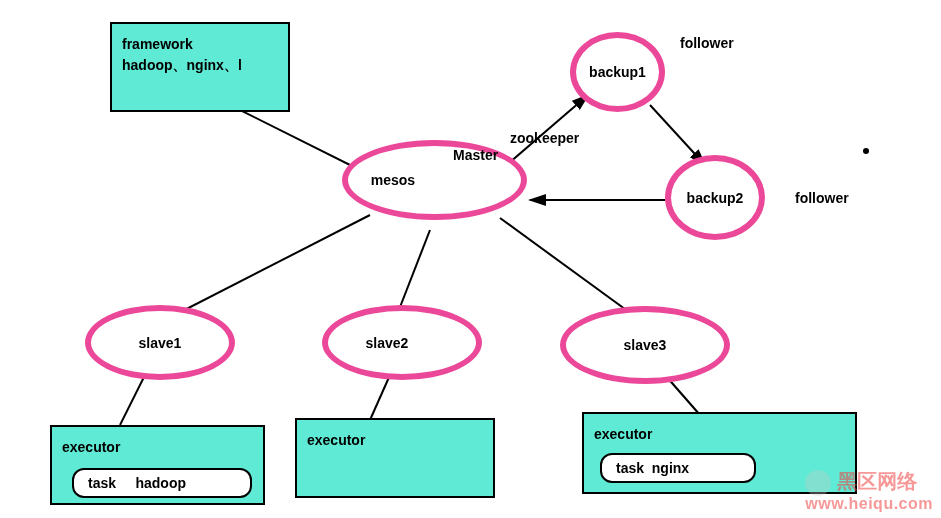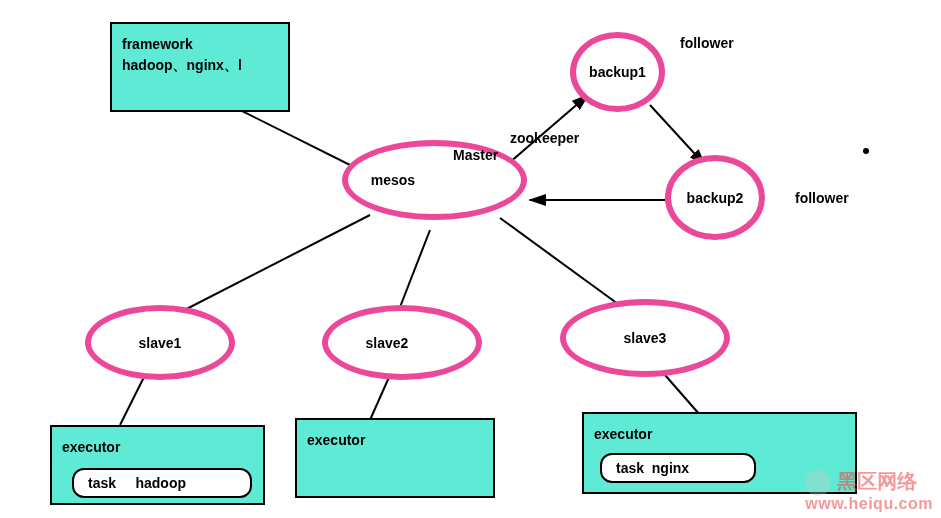--- a/index.html
+++ b/index.html
@@ -136,21 +136,21 @@
 </div>
 
 <div class="ellipse" style="left:85px; top:305px; width:150px; height:75px;">
   <span>slave1</span>
 </div>
 
 <div class="ellipse" style="left:322px; top:305px; width:160px; height:75px;">
   <span style="margin-left:-30px;">slave2</span>
 </div>
 
-<div class="ellipse" style="left:560px; top:299px; width:170px; height:78px;align-items:center;">
+<div class="ellipse" style="left:560px; top:306px; width:170px; height:78px;align-items:center;">
   <span>slave3</span>
 </div>
 
 <div class="box" style="left:50px; top:425px; width:215px; height:80px;">
   <div>executor</div>
   <div class="roundbox" style="position:relative; left:10px; top:10px; width:180px; height:30px; white-space:pre;">task     hadoop</div>
 </div>
 
 <div class="box" style="left:295px; top:418px; width:200px; height:80px;">
   <div>executor</div>

